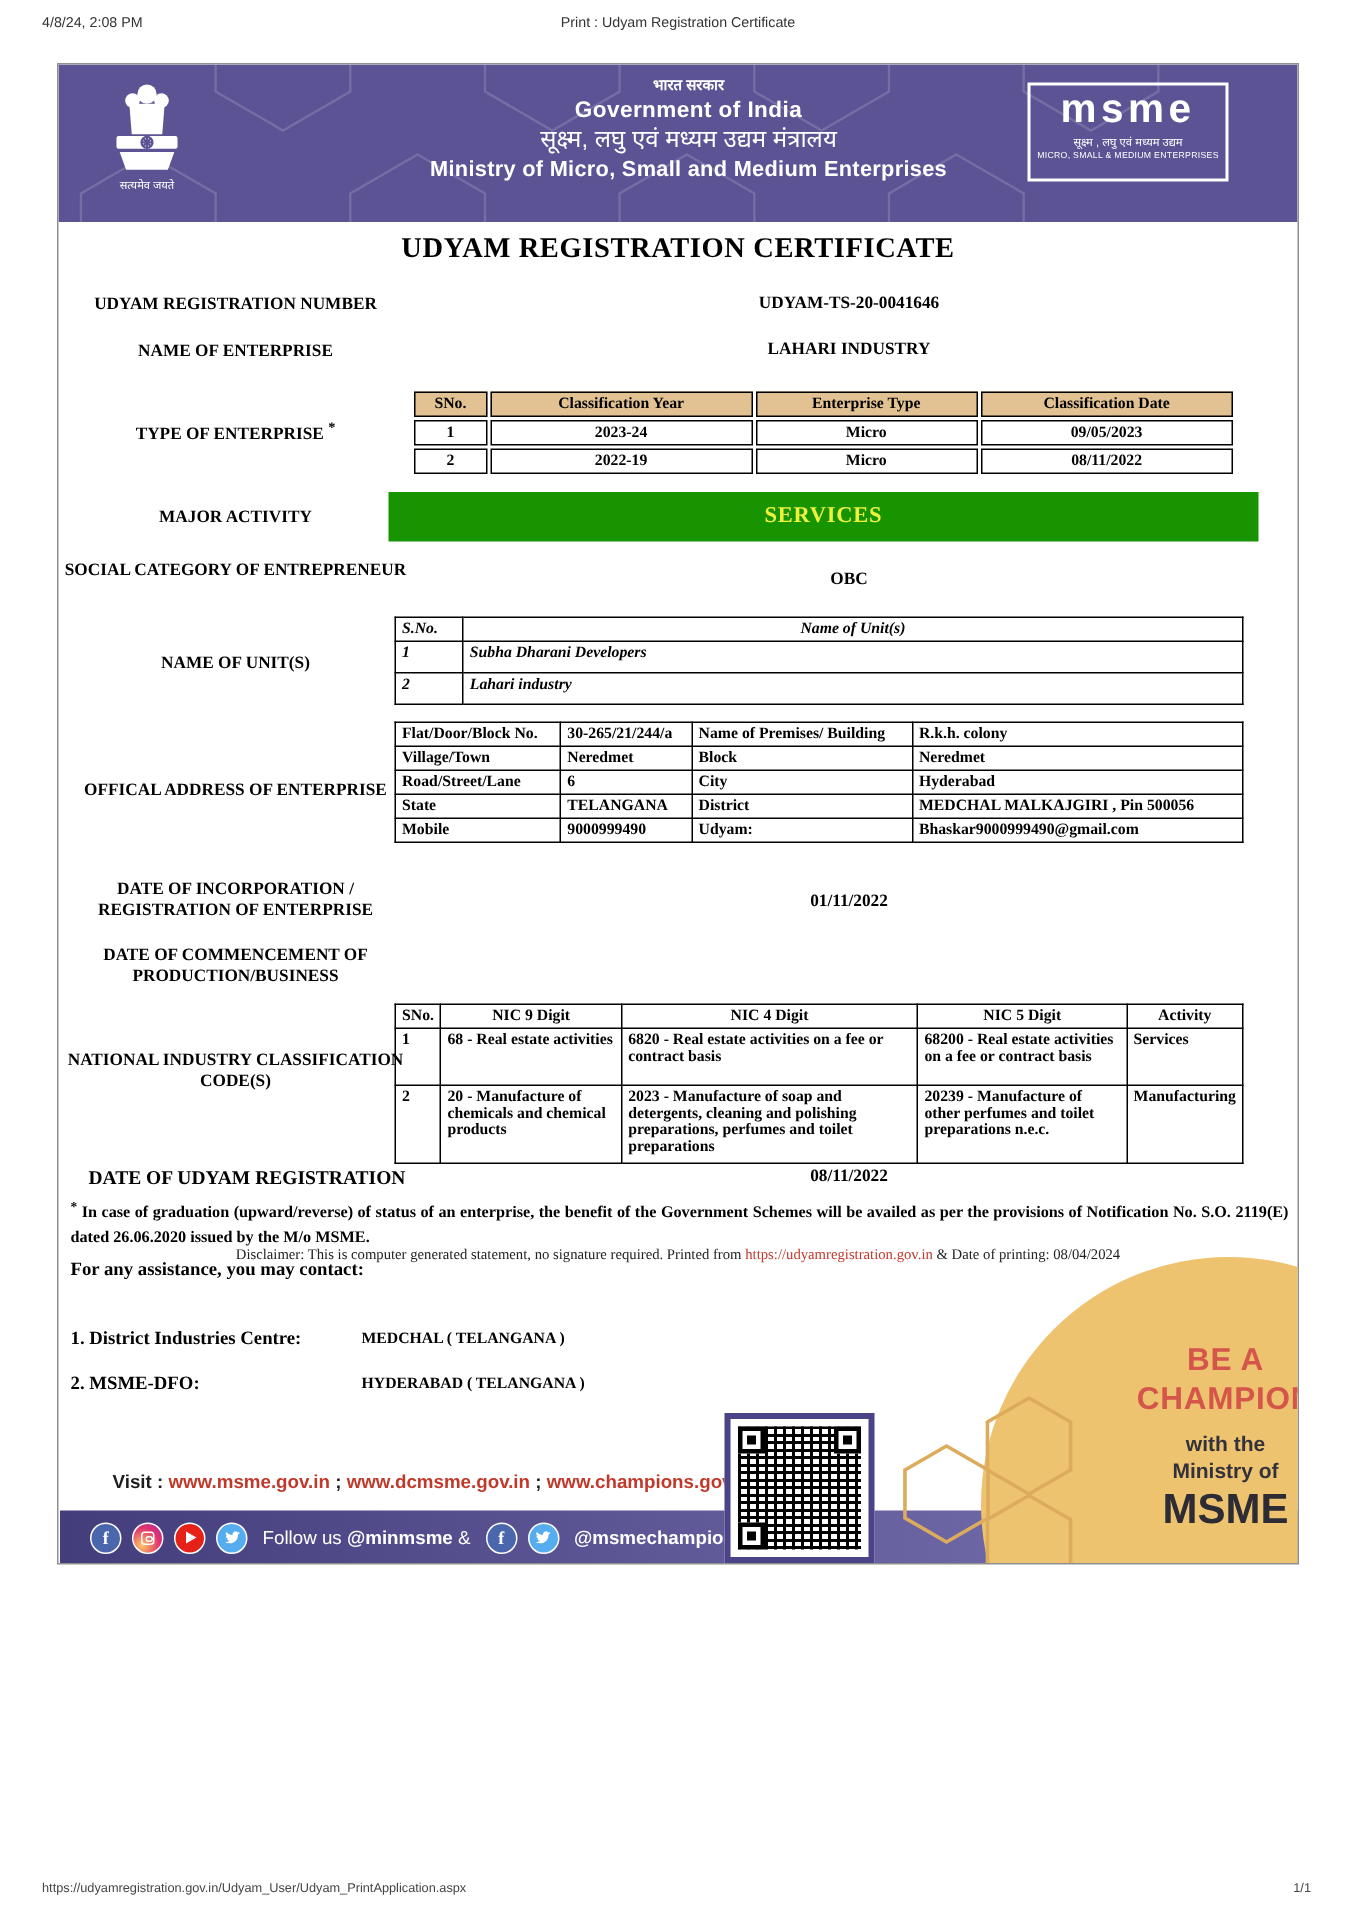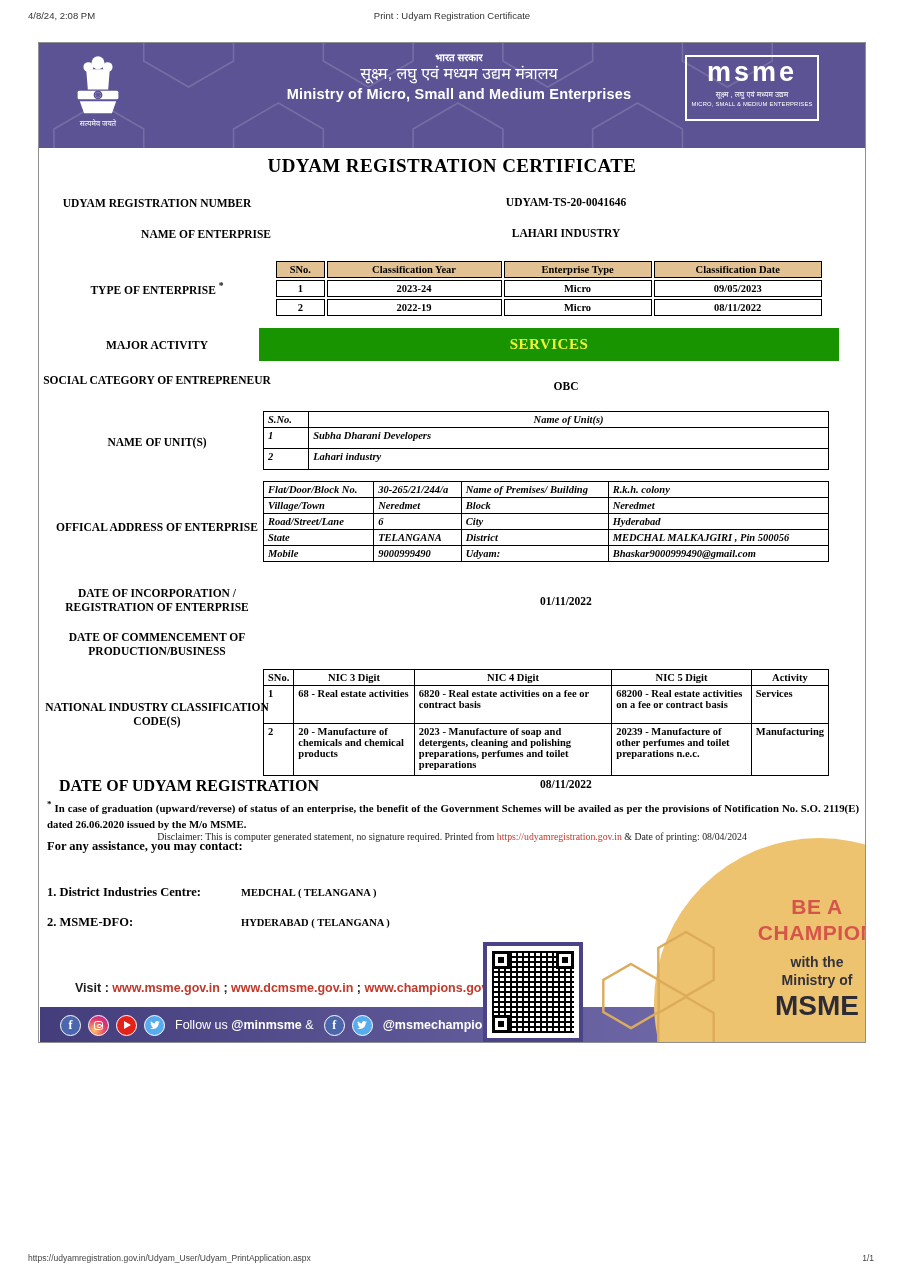--- a/index.html
+++ b/index.html
@@ -161,37 +161,38 @@
         <line x1="30" y1="37.6" x2="30" y2="44.4"></line>
         <line x1="26.6" y1="41" x2="33.4" y2="41"></line>
         <line x1="27.6" y1="38.6" x2="32.4" y2="43.4"></line>
         <line x1="32.4" y1="38.6" x2="27.6" y2="43.4"></line>
       </g>
       <text x="30" y="70" text-anchor="middle" font-size="7" fill="#ffffff">सत्यमेव जयते</text>
     </svg>
 
     <div class="banner-text">
       <div class="h1">भारत सरकार</div>
+      <div class="e1">Government of India</div>
       <div class="h2">सूक्ष्म, लघु एवं मध्यम उद्यम मंत्रालय</div>
       <div class="e2">Ministry of Micro, Small and Medium Enterprises</div>
     </div>
 
     <div class="msme-logo">
       <div class="brand">msme</div>
       <div class="lh">सूक्ष्म , लघु एवं मध्यम उद्यम</div>
       <div class="lt">MICRO, SMALL &amp; MEDIUM ENTERPRISES</div>
     </div>
   </div>
 
   <div class="cert-title">UDYAM REGISTRATION CERTIFICATE</div>
 
   <div class="lbl" style="top:153px;">UDYAM REGISTRATION NUMBER</div>
   <div class="val" style="top:153px;">UDYAM-TS-20-0041646</div>
 
-  <div class="lbl" style="top:184px;text-align:right;">NAME OF ENTERPRISE</div>
+  <div class="lbl" style="top:184px;">NAME OF ENTERPRISE</div>
   <div class="val" style="top:184px;">LAHARI INDUSTRY</div>
 
   <div class="lbl" style="top:237px;">
     <span>TYPE OF ENTERPRISE</span>&nbsp;<sup>*</sup>
   </div>
   <div class="abs" style="left:235px; top:216px; width:550px;">
     <table class="t-type">
       <colgroup>
           <col style="width:9%">
           <col style="width:32.4%">
@@ -247,21 +248,21 @@
       </tr>
       <tr>
         <td style="height:21px;">2</td>
         <td>Lahari industry</td>
       </tr>
     </tbody>
       </table>
   </div>
 
   <div class="lbl" style="top:477px;">OFFICAL ADDRESS OF ENTERPRISE</div>
-  <div class="abs" style="left:224px; top:438px; width:566px;font-style:italic;">
+  <div class="abs" style="left:224px; top:438px; width:566px;">
     <table class="t-addr">
       <colgroup>
           <col style="width:19.5%">
           <col style="width:15.5%">
           <col style="width:26%">
           <col style="width:39%">
         </colgroup>
       <tbody>
           <tr>
         <td style="height:15px;">Flat/Door/Block No.</td>
@@ -308,21 +309,21 @@
       <colgroup>
           <col style="width:4.8%">
           <col style="width:22%">
           <col style="width:36.6%">
           <col style="width:25.6%">
           <col style="width:11%">
         </colgroup>
       <tbody>
           <tr>
         <th>SNo.</th>
-        <th>NIC 3 Digit</th>
+        <th>NIC 9 Digit</th>
         <th>NIC 4 Digit</th>
         <th>NIC 5 Digit</th>
         <th>Activity</th>
       </tr>
       <tr>
         <td style="height:38px;">1</td>
         <td>68 - Real estate activities</td>
         <td>6820 - Real estate activities on a fee or contract basis</td>
         <td>68200 - Real estate activities on a fee or contract basis</td>
         <td>Services</td>
@@ -331,21 +332,21 @@
         <td style="height:52px;">2</td>
         <td>20 - Manufacture of chemicals and chemical products</td>
         <td>2023 - Manufacture of soap and detergents, cleaning and polishing preparations, perfumes and toilet preparations</td>
         <td>20239 - Manufacture of other perfumes and toilet preparations n.e.c.</td>
         <td>Manufacturing</td>
       </tr>
     </tbody>
       </table>
   </div>
 
-  <div class="lbl-left" style="left:20px; top:734px; font-size:16px;">DATE OF UDYAM REGISTRATION</div>
+  <div class="lbl-left" style="left:20px; top:734px; font-size:13px;">DATE OF UDYAM REGISTRATION</div>
   <div class="val" style="top:735px;">08/11/2022</div>
 
   <div class="footnote">
     <sup>*</sup>
     <span>In case of graduation (upward/reverse) of status of an enterprise, the benefit of the Government Schemes will be availed as per the provisions of Notification No. S.O. 2119(E) dated 26.06.2020 issued by the M/o MSME.</span>
   </div>
 
   <div class="disclaim">
     <span>Disclaimer: This is computer generated statement, no signature required. Printed from</span>
     <a href="#" class="rlink">https://udyamregistration.gov.in</a>

